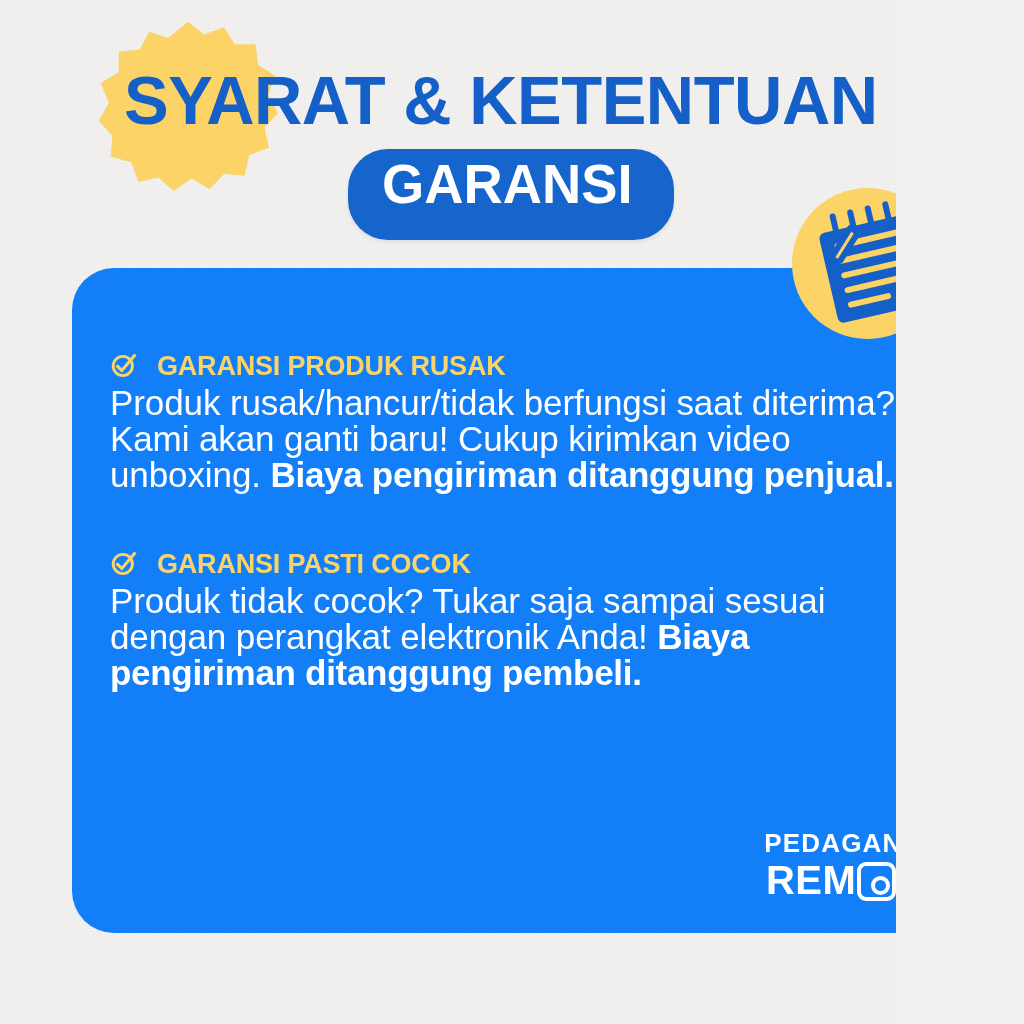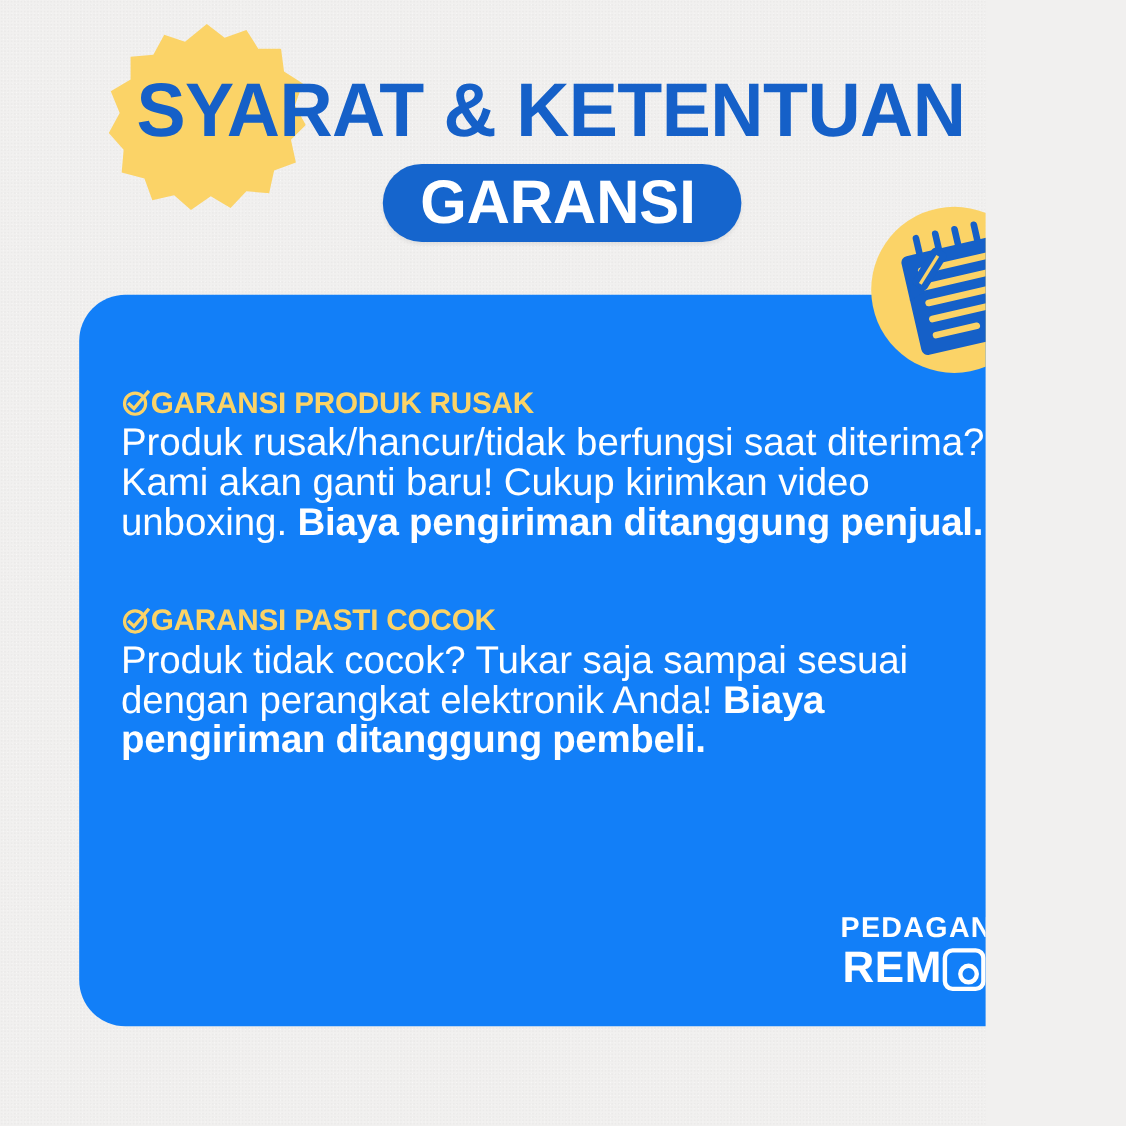--- a/index.html
+++ b/index.html
@@ -42,21 +42,21 @@
     transform: scaleX(0.97);
     transform-origin: left center;
     white-space: nowrap;
   }
   .title-pill {
     position: absolute;
     left: 348px; top: 149px;
     z-index: 3;
     background: #1565cd;
     border-radius: 40px;
-    padding: 6px 34px 7px 34px;
+    padding: 6px 34px 27px 34px;
     box-shadow: 0 2px 4px rgba(0,0,0,0.08);
   }
   .title-pill span {
     display: block;
     font-size: 56px;
     line-height: 58px;
     font-weight: 900;
     letter-spacing: 0px;
     color: #ffffff;
     transform: scaleX(0.97);
@@ -88,22 +88,21 @@
   .sections {
     position: absolute;
     left: 38px; top: 83px;
     width: 815px;
   }
   .section { margin-bottom: 56px; }
   .section:last-child { margin-bottom: 0; }
 
   .sec-head {
     display: flex;
-    align-items: center;
-    gap: 0;
+    gap: 20px;
     margin-bottom: 4px;
   }
   .check-icon {
     flex: 0 0 auto;
     width: 27px; height: 29px;
     display: block;
     position: relative;
     top: -1px;
   }
   .sec-title {

